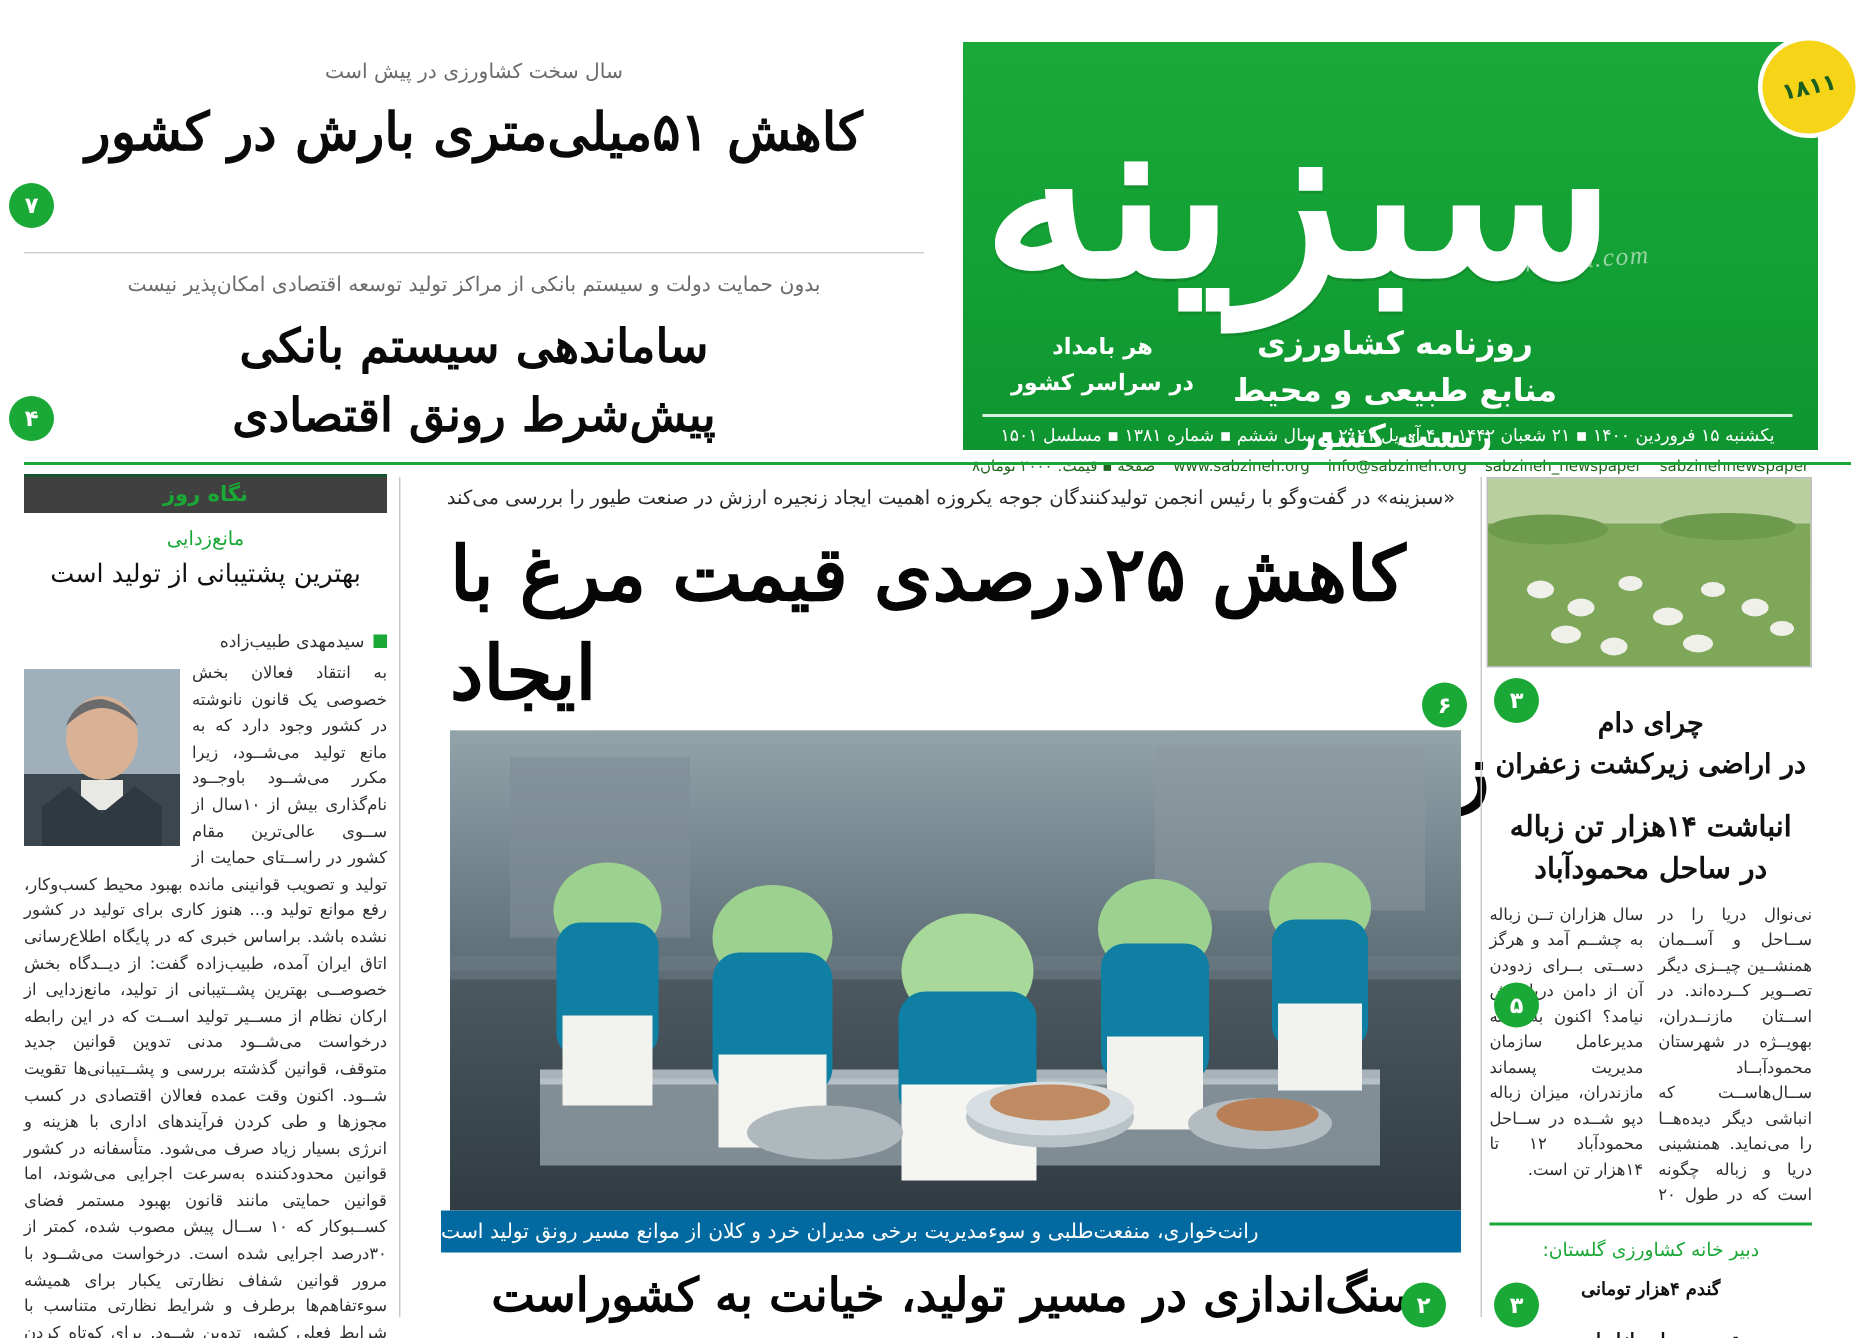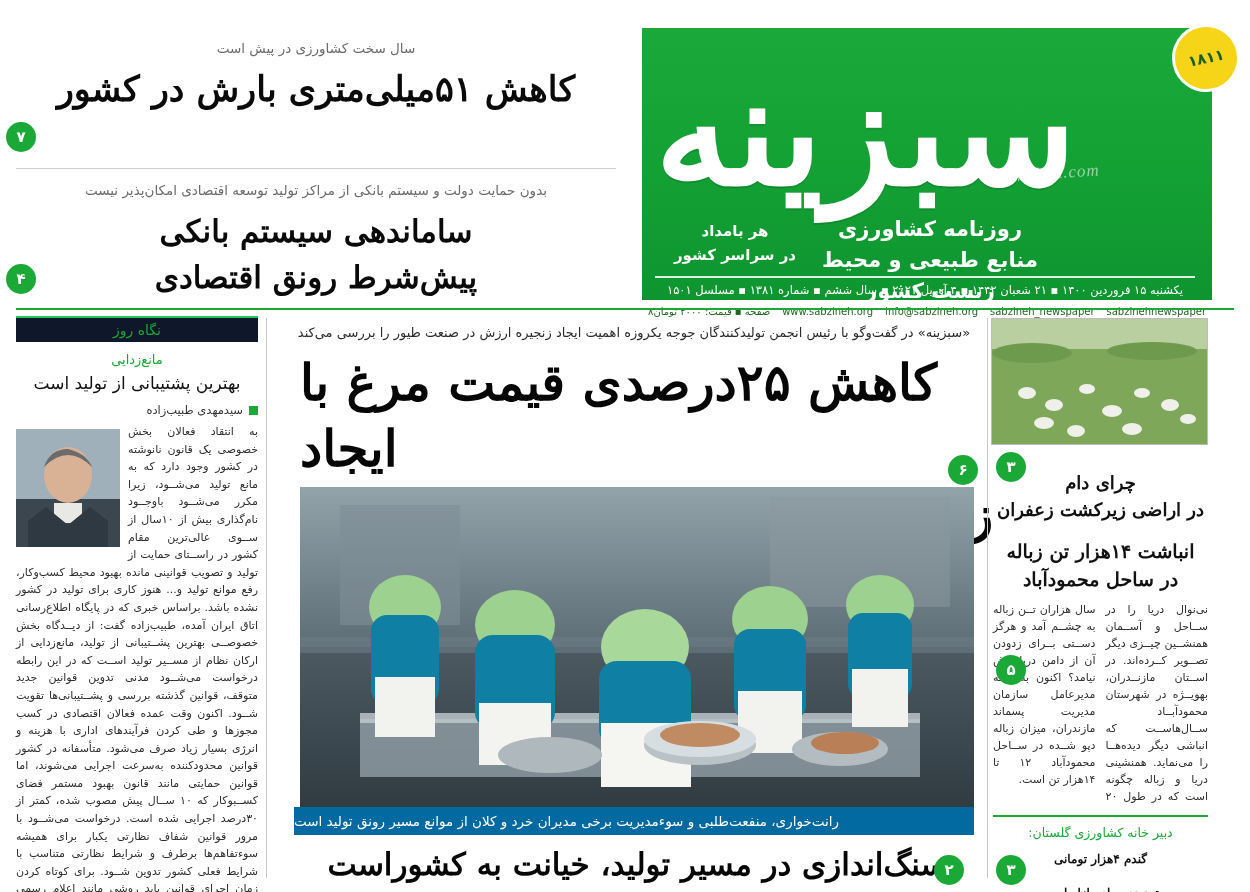--- a/index.html
+++ b/index.html
@@ -131,27 +131,27 @@
   .side-box{
     margin-top:10px;border-top:2px solid #1aa836;padding-top:8px;position:relative;
   }
   .side-box .label{color:#1aa836;font-size:12.5px;text-align:center;}
   .side-box .hl{color:#111;font-size:12px;font-weight:bold;line-height:30px;text-align:center;margin-top:4px;
     font-family:"DejaVu Serif","Liberation Serif",serif;}
 
   
   .nkcol{position:absolute;left:16px;top:316px;width:242px;}
   .nk-bar{
-    height:24px;background:#0f172a;border-top:2px solid #22c55e;
-    color:#1aa836;font-size:14px;font-weight:normal;line-height:24px;text-align:center;
+    height:24px;background:#404040;border-top:2px solid #14532d;
+    color:#1aa836;font-size:14px;font-weight:bold;line-height:24px;text-align:center;
   }
   .nk-k{margin-top:10px;color:#1aa836;font-size:13px;text-align:center;}
   .nk-h{margin-top:4px;color:#111;font-size:17px;font-weight:normal;line-height:25px;text-align:center;
     font-family:"DejaVu Serif","Liberation Serif",serif;}
-  .nk-auth{margin-top:7px;display:flex;align-items:center;justify-content:flex-start;gap:6px;}
+  .nk-auth{margin-top:24px;display:flex;align-items:center;justify-content:flex-start;gap:6px;}
   .nk-auth .sq{width:9px;height:9px;background:#1aa836;display:inline-block;}
   .nk-auth .nm{color:#333;font-size:11.5px;}
   .nk-photo{
     float:left;margin:6px 8px 4px 0;width:104px;height:118px;
     background:linear-gradient(180deg,#9aa7b0 0%,#6c7a84 55%,#3c474e 100%);
     position:relative;overflow:hidden;
   }
   .nk-body{margin-top:6px;color:#2e2e2e;font-size:11px;line-height:17.6px;text-align:justify;}
 
   

